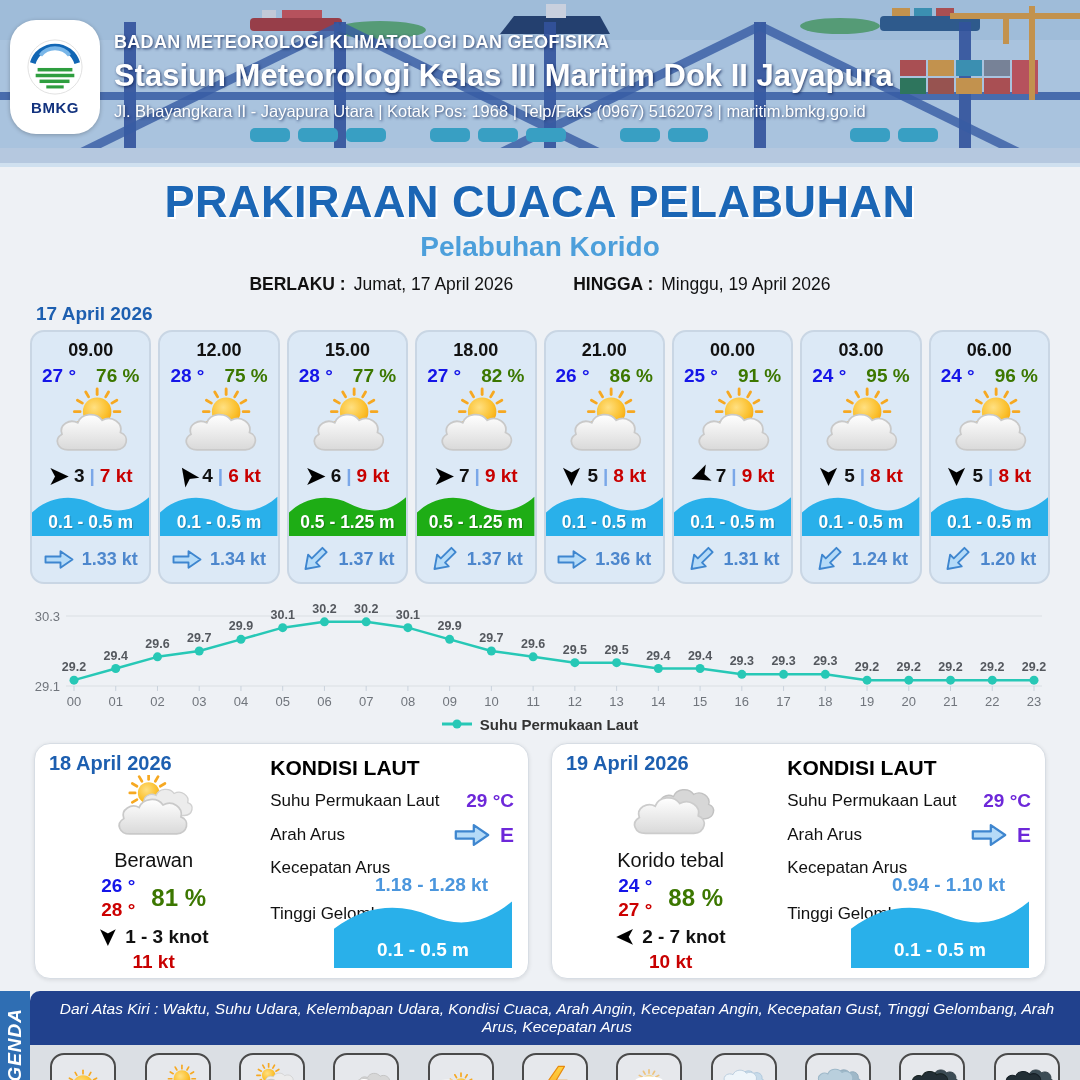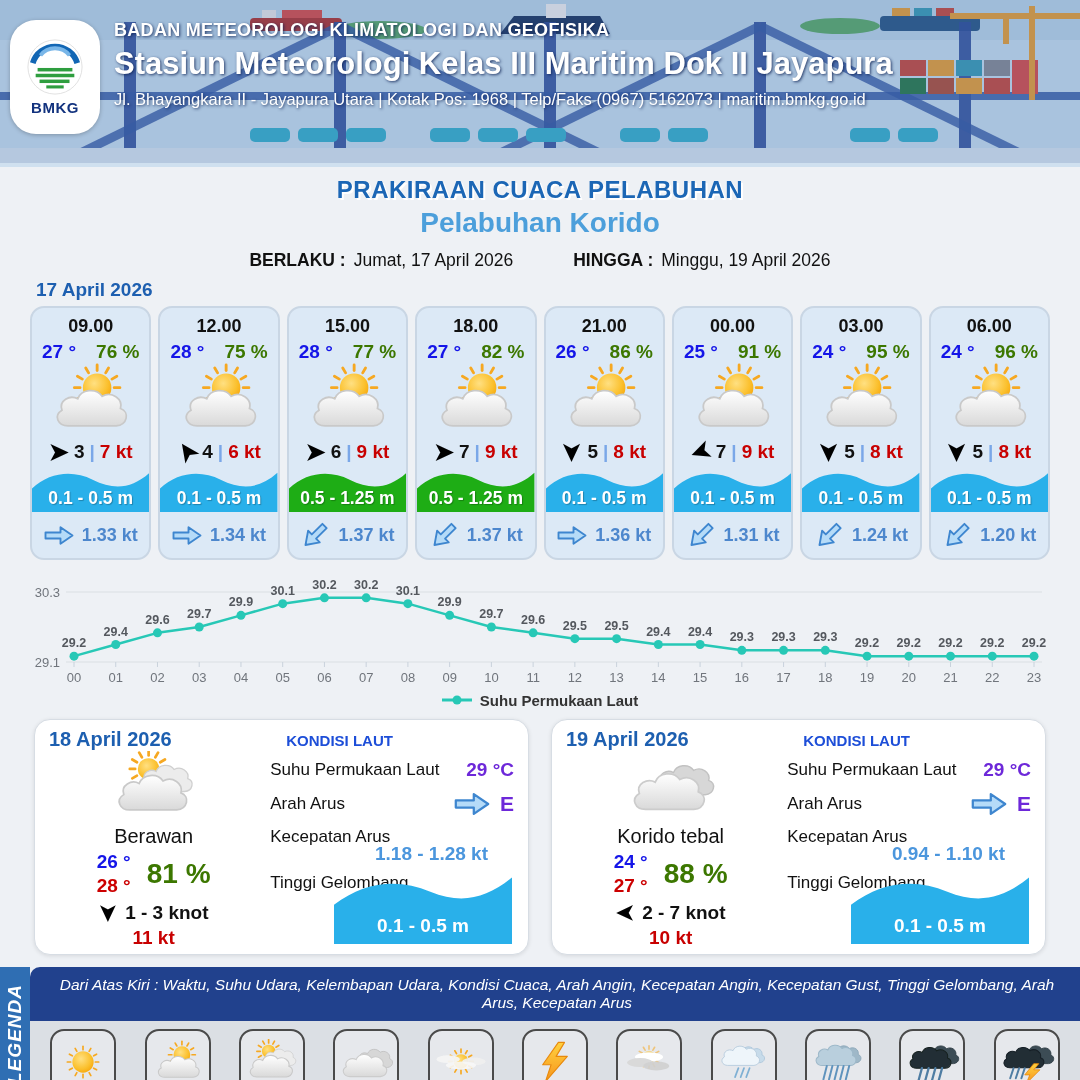--- a/index.html
+++ b/index.html
@@ -7,29 +7,29 @@
        font-family:"Liberation Sans",sans-serif;color:#111;}
   
   .header{position:relative;height:163px;overflow:hidden;background:linear-gradient(#c7ddef,#a9c6e2);}
   .hdr-deco{position:absolute;inset:0;}
   .hdr-tint{position:absolute;inset:0;background:rgba(47,80,150,.20);}
   .logo-box{position:absolute;left:10px;top:20px;width:90px;height:114px;background:#fff;
             border-radius:26px;display:flex;flex-direction:column;align-items:center;
             justify-content:center;z-index:5;box-shadow:0 1px 4px rgba(0,0,0,.25);}
   .logo-box svg{width:58px;height:58px;}
   .logo-text{font-weight:bold;font-size:15px;color:#12327e;letter-spacing:.5px;margin-top:3px;}
-  .hdr-text{position:absolute;left:114px;top:20px;z-index:5;color:#fff;
+  .hdr-text{position:absolute;left:114px;top:32px;z-index:5;color:#fff;
             text-shadow:1px 1px 3px rgba(15,35,85,.85);}
   .agency{font-size:18px;font-weight:bold;letter-spacing:.3px;}
   .station{font-size:31px;font-weight:bold;margin-top:5px;}
   .address{font-size:16.5px;margin-top:8px;}
   .hdr-sep{height:4px;background:#cfe0ef;}
   
   .titleblock{text-align:center;padding-top:9px;}
-  .main-title{font-size:24px;font-weight:bold;color:#1b66b5;letter-spacing:.5px;
+  .main-title{font-size:45px;font-weight:bold;color:#1b66b5;letter-spacing:.5px;
               text-shadow:2px 2px 0 rgba(255,255,255,.95);}
   .port-title{font-size:28px;font-weight:bold;color:#4c9fdb;margin-top:3px;}
   .valid-row{margin-top:11px;font-size:17.5px;display:flex;justify-content:center;gap:60px;}
   .valid-row .lbl{font-weight:bold;}
   .valid-row .val{margin-left:8px;}
   .date-label{margin:8px 0 5px 36px;color:#1d5fb0;font-size:19px;font-weight:bold;}
   
   .cards{display:flex;gap:7px;padding:0 30px;}
   .card{flex:1;height:250px;background:#dce9f6;border:2px solid #c9d6e4;border-radius:14px;
         overflow:hidden;display:flex;flex-direction:column;}
@@ -61,26 +61,26 @@
          box-shadow:0 1px 4px rgba(0,0,0,.10);height:236px;display:flex;
          padding:8px 14px;box-sizing:border-box;}
   .p-left{width:45%;display:flex;flex-direction:column;align-items:center;}
   .p-date{align-self:flex-start;color:#1d5fb0;font-size:20px;font-weight:bold;}
   .p-icon svg{width:100px;height:70px;}
   .p-cond{font-size:20px;margin-top:0;}
   .p-temprow{display:flex;align-items:center;gap:16px;margin-top:2px;}
   .p-tcol{display:flex;flex-direction:column;line-height:1.25;}
   .p-tmin{color:#1515e8;font-weight:bold;font-size:19px;}
   .p-tmax{color:#cc0000;font-weight:bold;font-size:19px;}
-  .p-hum{color:#3c7700;font-weight:bold;font-size:28px;}
+  .p-hum{color:#3c7700;font-weight:bold;font-size:24px;}
   .p-windrow{display:flex;align-items:center;gap:8px;font-size:19px;font-weight:bold;margin-top:4px;}
   .p-arrow{font-size:22px;}
   .p-gust{color:#c80000;font-weight:bold;font-size:19px;margin-top:3px;}
   .p-right{flex:1;padding-left:12px;position:relative;}
-  .sea-title{color:#1d4ed8;font-size:15px;font-weight:bold;margin:4px 16px 10px;}
+  .sea-title{color:#000000;font-size:21px;font-weight:bold;margin:4px 0 10px;}
   .sea-row{display:flex;justify-content:space-between;align-items:center;font-size:17px;
            margin-bottom:11px;}
   .sea-val{color:#6d28d9;font-weight:bold;font-size:19px;}
   .sea-dir{display:flex;align-items:center;gap:10px;font-size:21px;}
   .sea-dir .cur-arrow svg{width:36px;height:24px;}
   .sea-speedval{display:block;text-align:right;margin:-6px 26px 8px 0;
                 color:#4b96dd;font-weight:bold;font-size:19px;}
   .wave-badge{position:absolute;right:2px;bottom:2px;width:178px;height:72px;}
   .wave-badge svg{width:100%;height:100%;display:block;}
   .wb-text{position:absolute;bottom:7px;width:100%;text-align:center;color:#fff;

